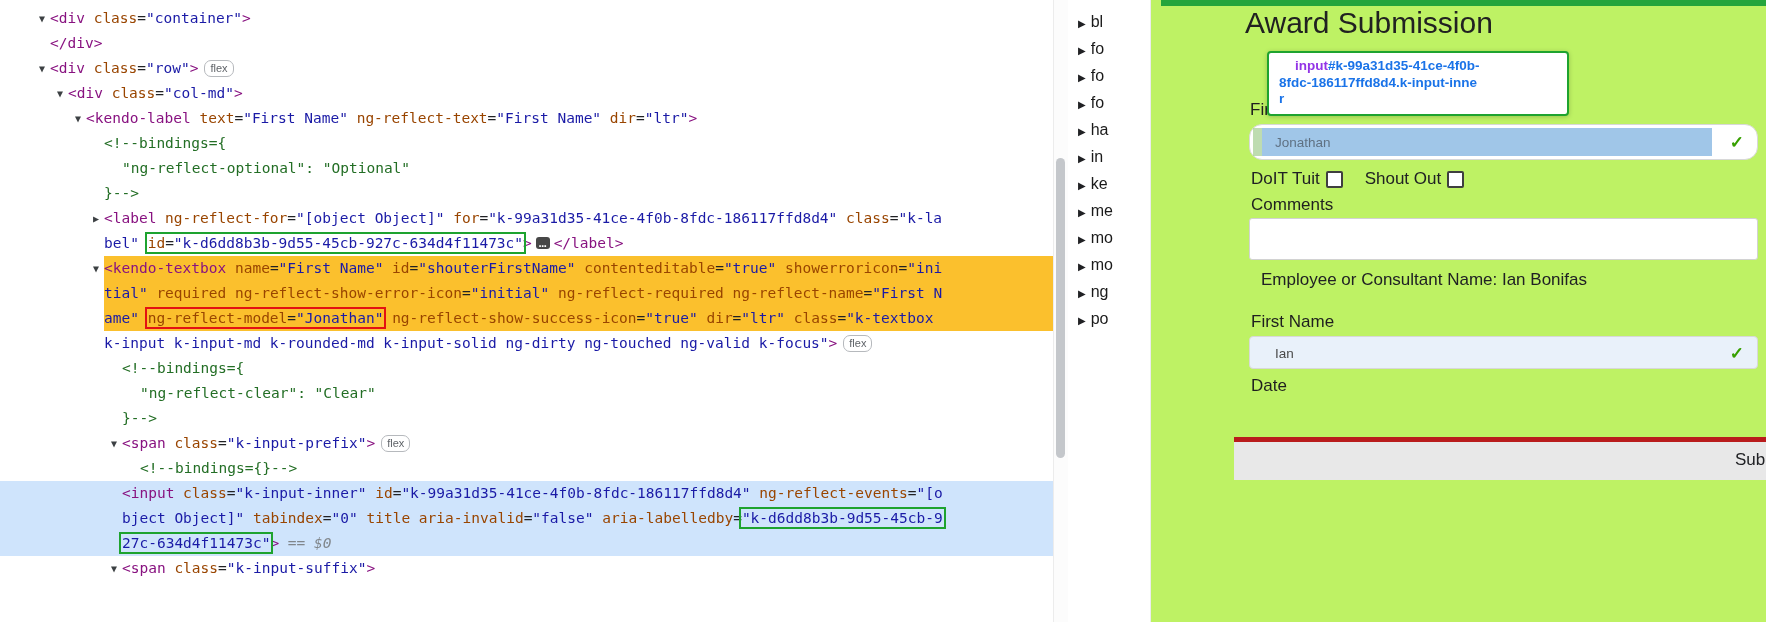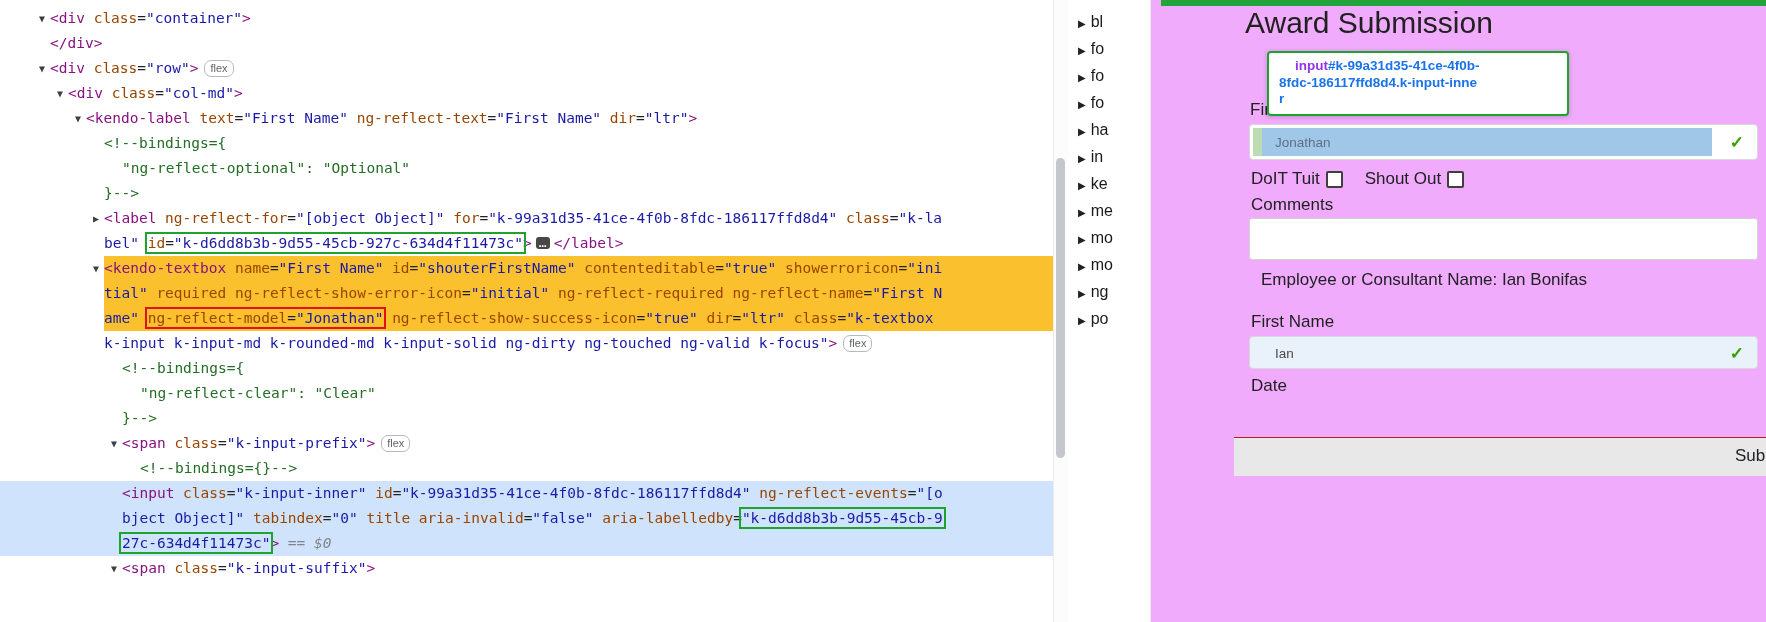--- a/index.html
+++ b/index.html
@@ -32,31 +32,31 @@
   
   .dt-scrollbar{position:absolute;left:1053px;top:0;width:14px;height:622px;background:#fcfcfc;border-left:1px solid #ececec;}
   .dt-scrollbar .thumb{position:absolute;left:2px;top:158px;width:9px;height:300px;background:#c4c7cb;border-radius:5px;}
 
   
   .listener-pane{position:absolute;left:1068px;top:0;width:82px;height:622px;background:#fff;overflow:hidden;padding-top:3px;box-sizing:border-box;}
   .li-row{height:27px;line-height:37px;padding-left:10px;white-space:nowrap;overflow:hidden;font-size:16px;color:#1a1a1a;cursor:pointer;}
   .li-arrow{font-size:10px;color:#202124;margin-right:5px;}
 
   
-  .page{position:absolute;left:1150px;top:0;width:616px;height:622px;background:#f0abfc;overflow:hidden;border-left:1px solid #ececec;}
+  .page{position:absolute;left:1150px;top:0;width:616px;height:622px;background:#bef264;overflow:hidden;border-left:1px solid #ececec;}
   .top-bar{position:absolute;left:10px;top:0;width:606px;height:6px;}
   .title{position:absolute;left:94px;top:6px;margin:0;font-size:30px;font-weight:400;color:#212121;white-space:nowrap;}
   .lbl{position:absolute;font-size:17px;color:#1f1f1f;white-space:nowrap;}
   .lbl1{left:99px;top:100px;}
   .lbl-comments{left:100px;top:195px;}
   .emp{position:absolute;left:110px;top:270px;font-size:17px;color:#202124;white-space:nowrap;}
   .lbl2{left:100px;top:312px;}
   .lbl3{left:100px;top:376px;}
 
-  .input1{position:absolute;left:98px;top:124px;width:509px;height:36px;border:1px solid #d8d8d8;border-radius:4px;background:#fff;box-sizing:border-box;}
+  .input1{position:absolute;left:98px;top:124px;width:509px;height:36px;border:1px solid #d8d8d8;border-radius:13px;background:#fff;box-sizing:border-box;}
   .pad-hl{position:absolute;left:3px;top:3px;bottom:3px;width:9px;background:rgba(147,196,125,.6);}
   .content-hl{position:absolute;left:12px;right:45px;top:3px;bottom:3px;background:rgba(111,168,220,.66);}
   .input1 .val{position:absolute;left:25px;top:50%;transform:translateY(-50%);font-size:13.5px;color:#5f7183;z-index:2;}
   .check{position:absolute;right:13px;top:50%;transform:translateY(-50%);color:#37a000;font-size:17px;font-weight:bold;z-index:2;}
 
   .tooltip{position:absolute;left:116px;top:51px;width:302px;box-sizing:border-box;background:#fff;border:2px solid #1ea32f;
     border-radius:4px;box-shadow:0 1px 5px rgba(0,0,0,.2);padding:5px 10px 6px 10px;display:flex;z-index:5;}
   .tooltip .sel{width:202px;font-size:13.5px;font-weight:bold;line-height:16.5px;word-break:break-all;}
   .sel-el{color:#9334e6;margin-left:16px;}
   .sel-id{color:#1a73e8;}
@@ -71,21 +71,21 @@
     box-sizing:border-box;resize:none;outline:none;font-family:"Liberation Sans",sans-serif;}
 
   .input2{position:absolute;left:98px;top:336px;width:509px;height:33px;border:1px solid #d8d8d8;border-radius:4px;background:#e9f1fa;box-sizing:border-box;}
   .input2 .val2{position:absolute;left:25px;top:50%;transform:translateY(-50%);font-size:13.5px;color:#4a4a4a;}
 
   .input3{position:absolute;left:98px;top:399px;width:509px;height:33px;border:1px solid #d8d8d8;border-radius:4px;background:#fff;box-sizing:border-box;}
   .input3 .val3{position:absolute;left:13px;top:50%;transform:translateY(-50%);font-size:13.5px;color:#333;}
   .cal{position:absolute;right:12px;top:50%;transform:translateY(-50%);width:16px;height:15px;border:2px solid #5c5c5c;border-radius:2px;box-sizing:border-box;cursor:pointer;}
   .cal-top{position:absolute;left:1px;right:1px;top:1px;height:3px;background:#5c5c5c;display:block;}
 
-  .footer{position:absolute;left:83px;top:437px;width:533px;height:38px;background:#e8e8e8;border-top:1px solid #b91c1c;overflow:hidden;}
+  .footer{position:absolute;left:83px;top:437px;width:533px;height:38px;background:#e8e8e8;border-top:5px solid #b91c1c;overflow:hidden;}
   .submit{position:absolute;left:501px;top:8px;font-size:17px;color:#202124;white-space:nowrap;cursor:pointer;}
 </style>
 </head>
 <body>
 
 <div class="devtools">
   <div>
       <div class="dt-row"><span class="dt-ind" style="width: 50px;"><span class="tk-a">▼</span></span><span class="dt-content"><span class="tk-t">&lt;div </span><span class="tk-n">class</span><span class="tk-x">=</span><span class="tk-v">"container"</span><span class="tk-t">&gt;</span></span></div>
       <div class="dt-row"><span class="dt-ind" style="width: 50px;"></span><span class="dt-content"><span class="tk-t">&lt;/div&gt;</span></span></div>
       <div class="dt-row"><span class="dt-ind" style="width: 50px;"><span class="tk-a">▼</span></span><span class="dt-content"><span class="tk-t">&lt;div </span><span class="tk-n">class</span><span class="tk-x">=</span><span class="tk-v">"row"</span><span class="tk-t">&gt;</span><span class="tk-f">flex</span></span></div>

